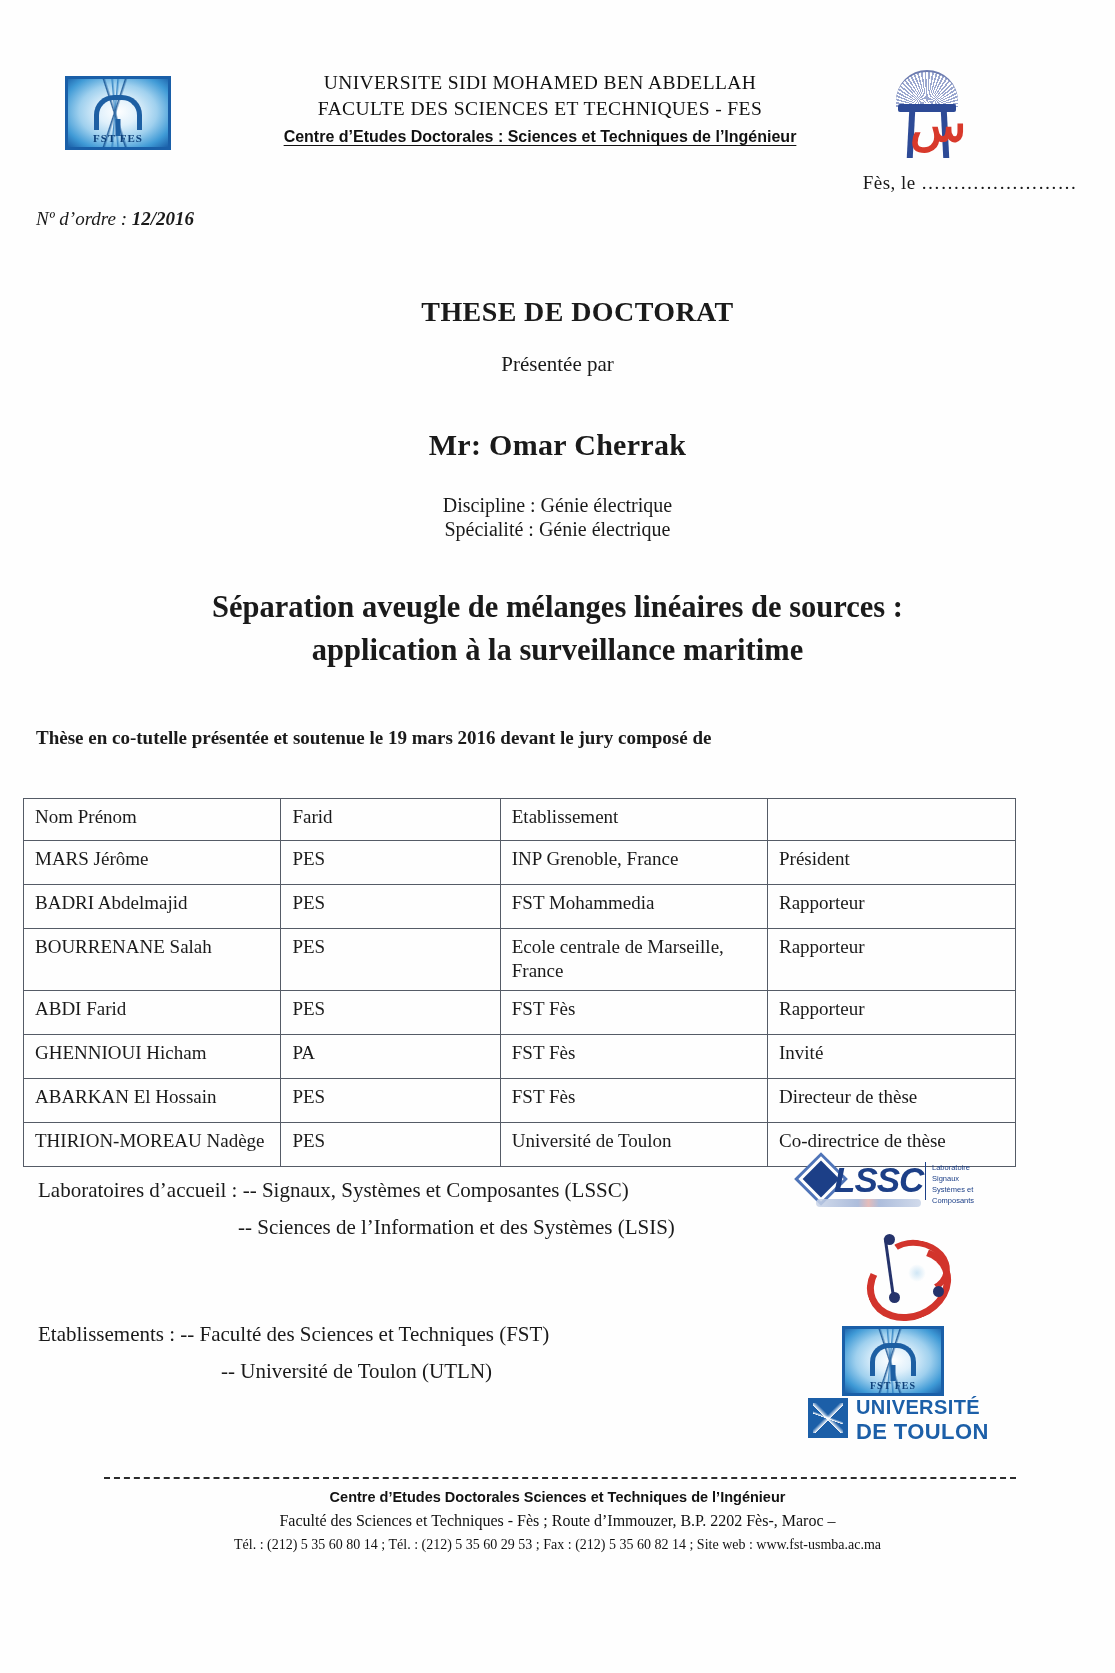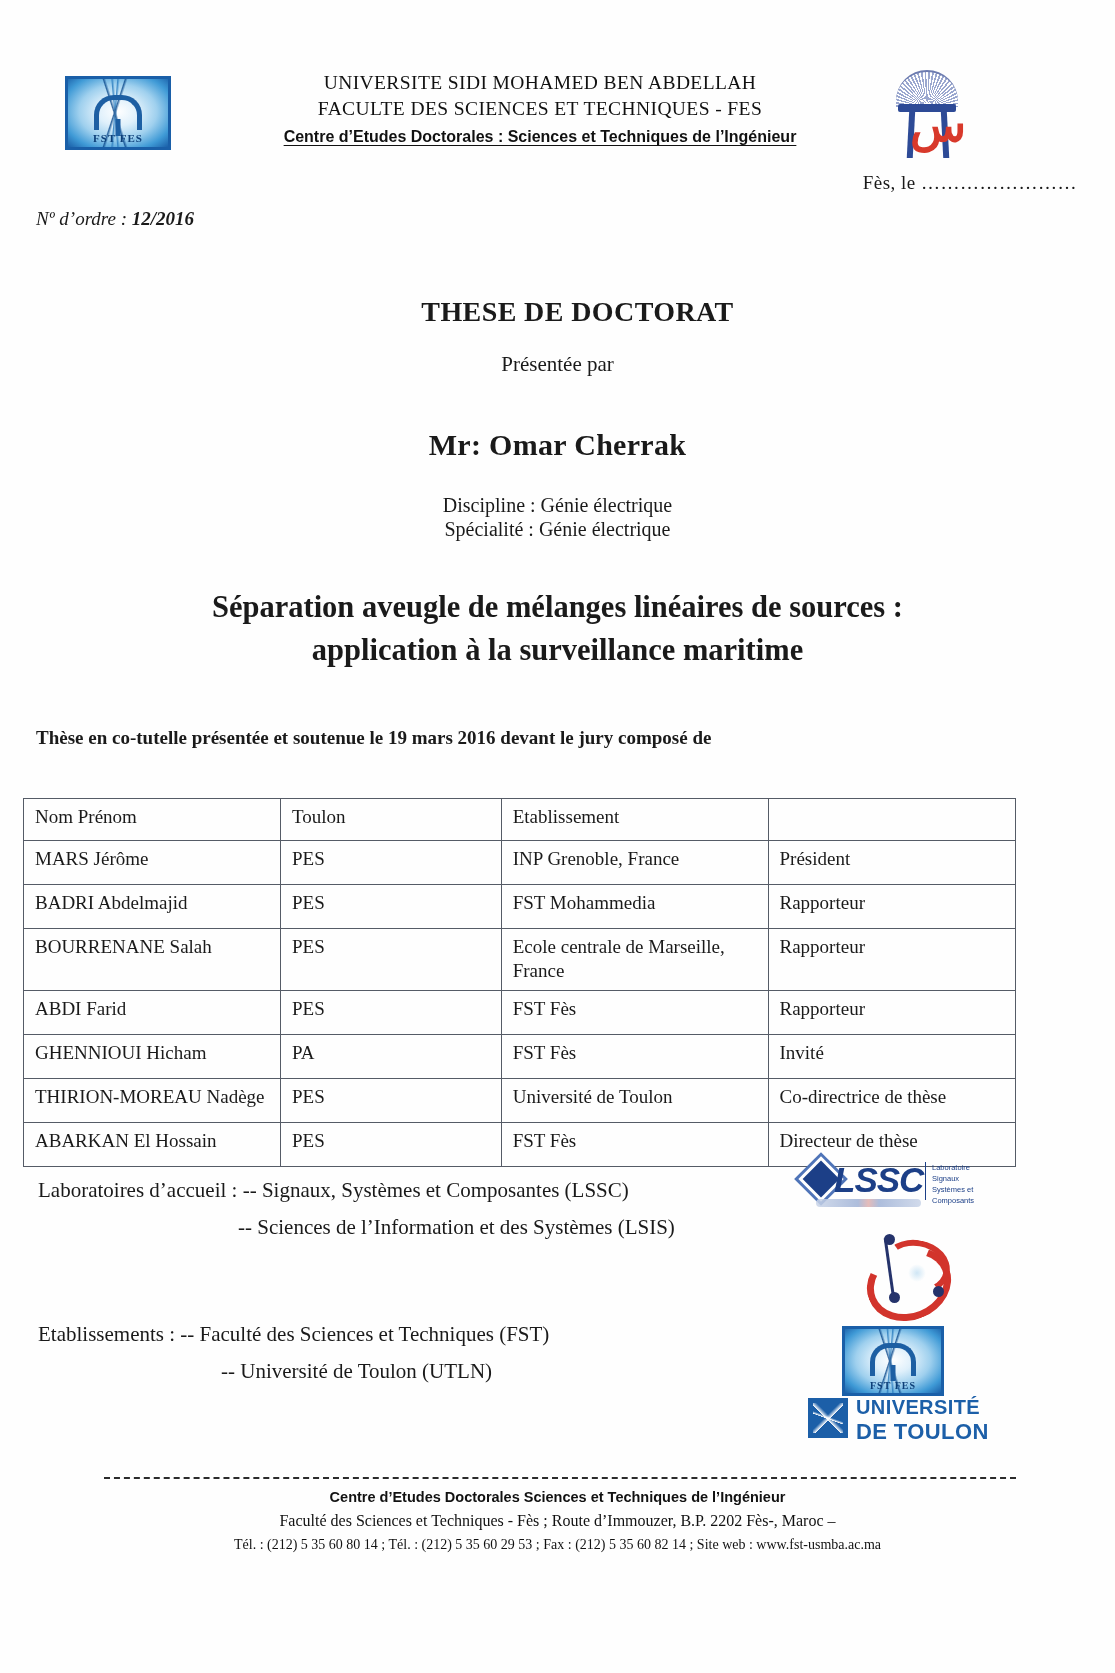--- a/index.html
+++ b/index.html
@@ -569,21 +569,21 @@
     <div>Séparation aveugle de mélanges linéaires de sources :</div>
     <div>application à la surveillance maritime</div>
   </div>
 
   <div class="jury-intro">Thèse en co-tutelle présentée et soutenue le 19 mars 2016 devant le jury composé de</div>
 
   <table class="jury">
     <tbody>
       <tr class="head">
         <td>Nom Prénom</td>
-        <td>Toulon</td>
+        <td>Farid</td>
         <td>Etablissement</td>
         <td></td>
       </tr>
       <tr>
         <td>MARS Jérôme</td>
         <td>PES</td>
         <td>INP Grenoble, France</td>
         <td>Président</td>
       </tr>
       <tr>
@@ -604,30 +604,30 @@
         <td>FST Fès</td>
         <td>Rapporteur</td>
       </tr>
       <tr>
         <td>GHENNIOUI Hicham</td>
         <td>PA</td>
         <td>FST Fès</td>
         <td>Invité</td>
       </tr>
       <tr>
+        <td>ABARKAN El Hossain</td>
+        <td>PES</td>
+        <td>FST Fès</td>
+        <td>Directeur de thèse</td>
+      </tr>
+      <tr>
         <td>THIRION-MOREAU Nadège</td>
         <td>PES</td>
         <td>Université de Toulon</td>
         <td>Co-directrice de thèse</td>
-      </tr>
-      <tr>
-        <td>ABARKAN El Hossain</td>
-        <td>PES</td>
-        <td>FST Fès</td>
-        <td>Directeur de thèse</td>
       </tr>
     </tbody>
   </table>
 
   <div class="labs-l1">Laboratoires d’accueil : -- Signaux, Systèmes et Composantes (LSSC)</div>
   <div class="labs-l2">-- Sciences de l’Information et des Systèmes (LSIS)</div>
   <div class="estab-l1">Etablissements : -- Faculté des Sciences et Techniques  (FST)</div>
   <div class="estab-l2">-- Université de Toulon (UTLN)</div>
 
   <div class="logo-lssc">

